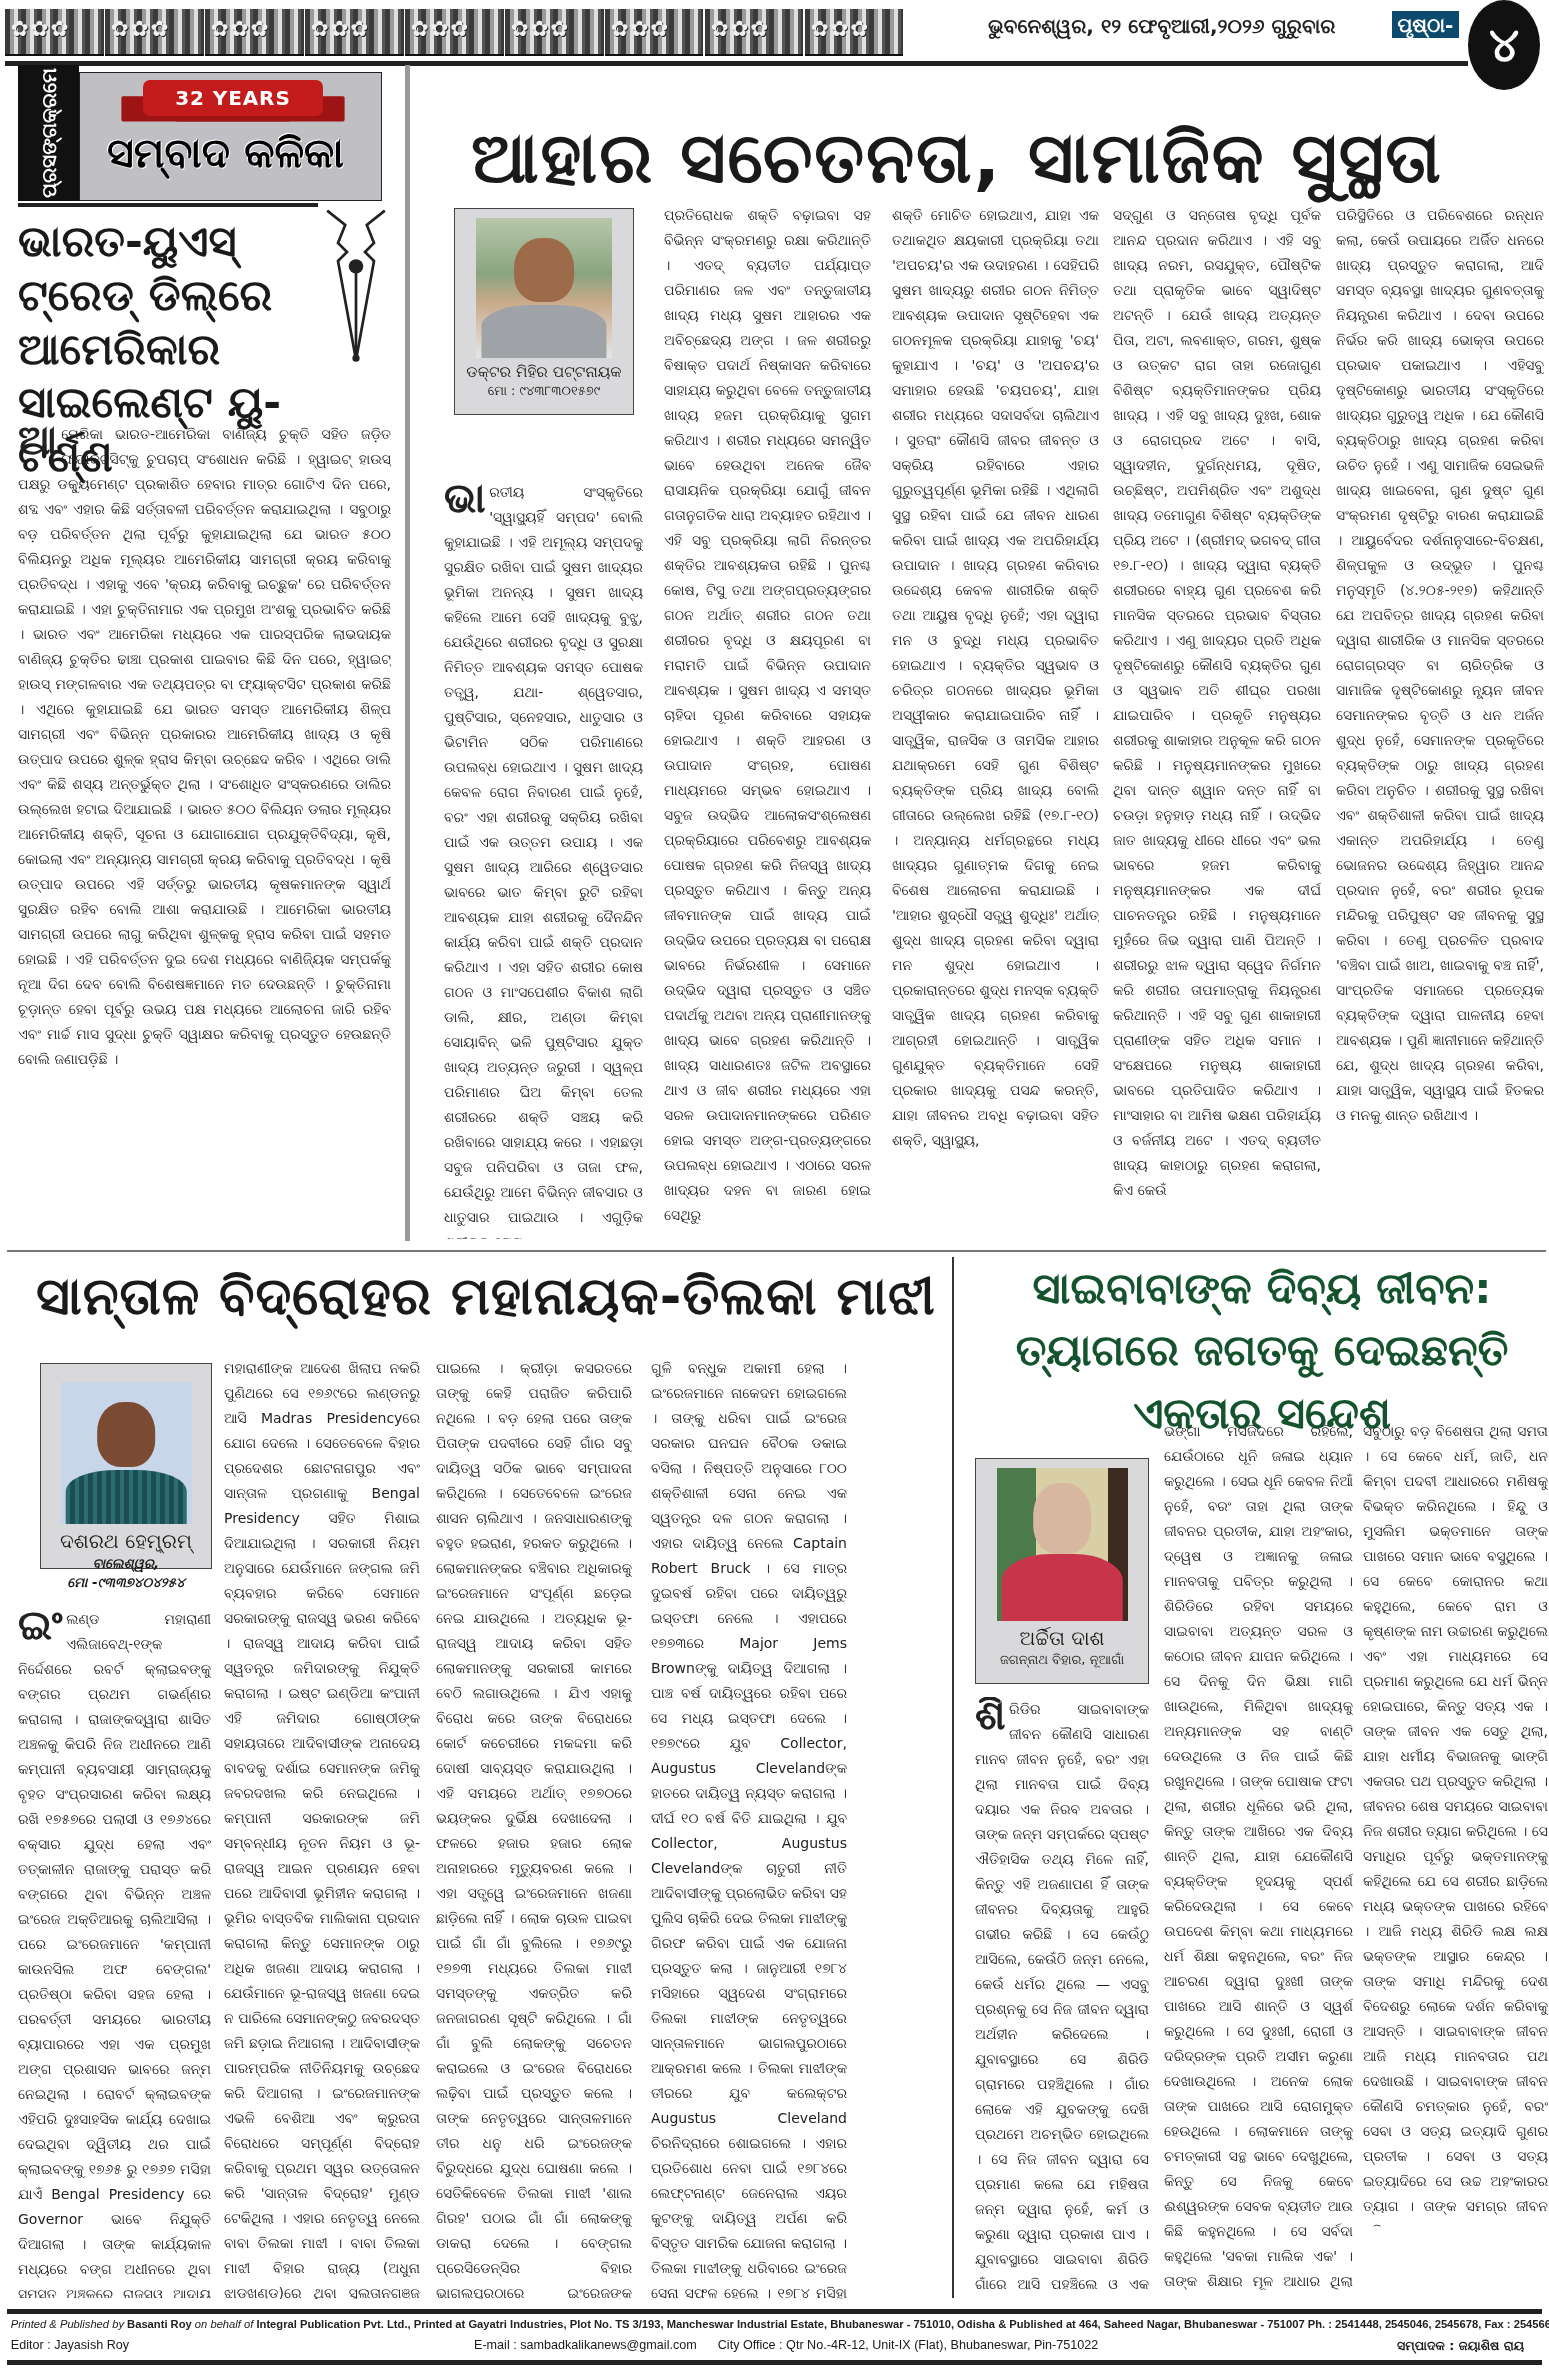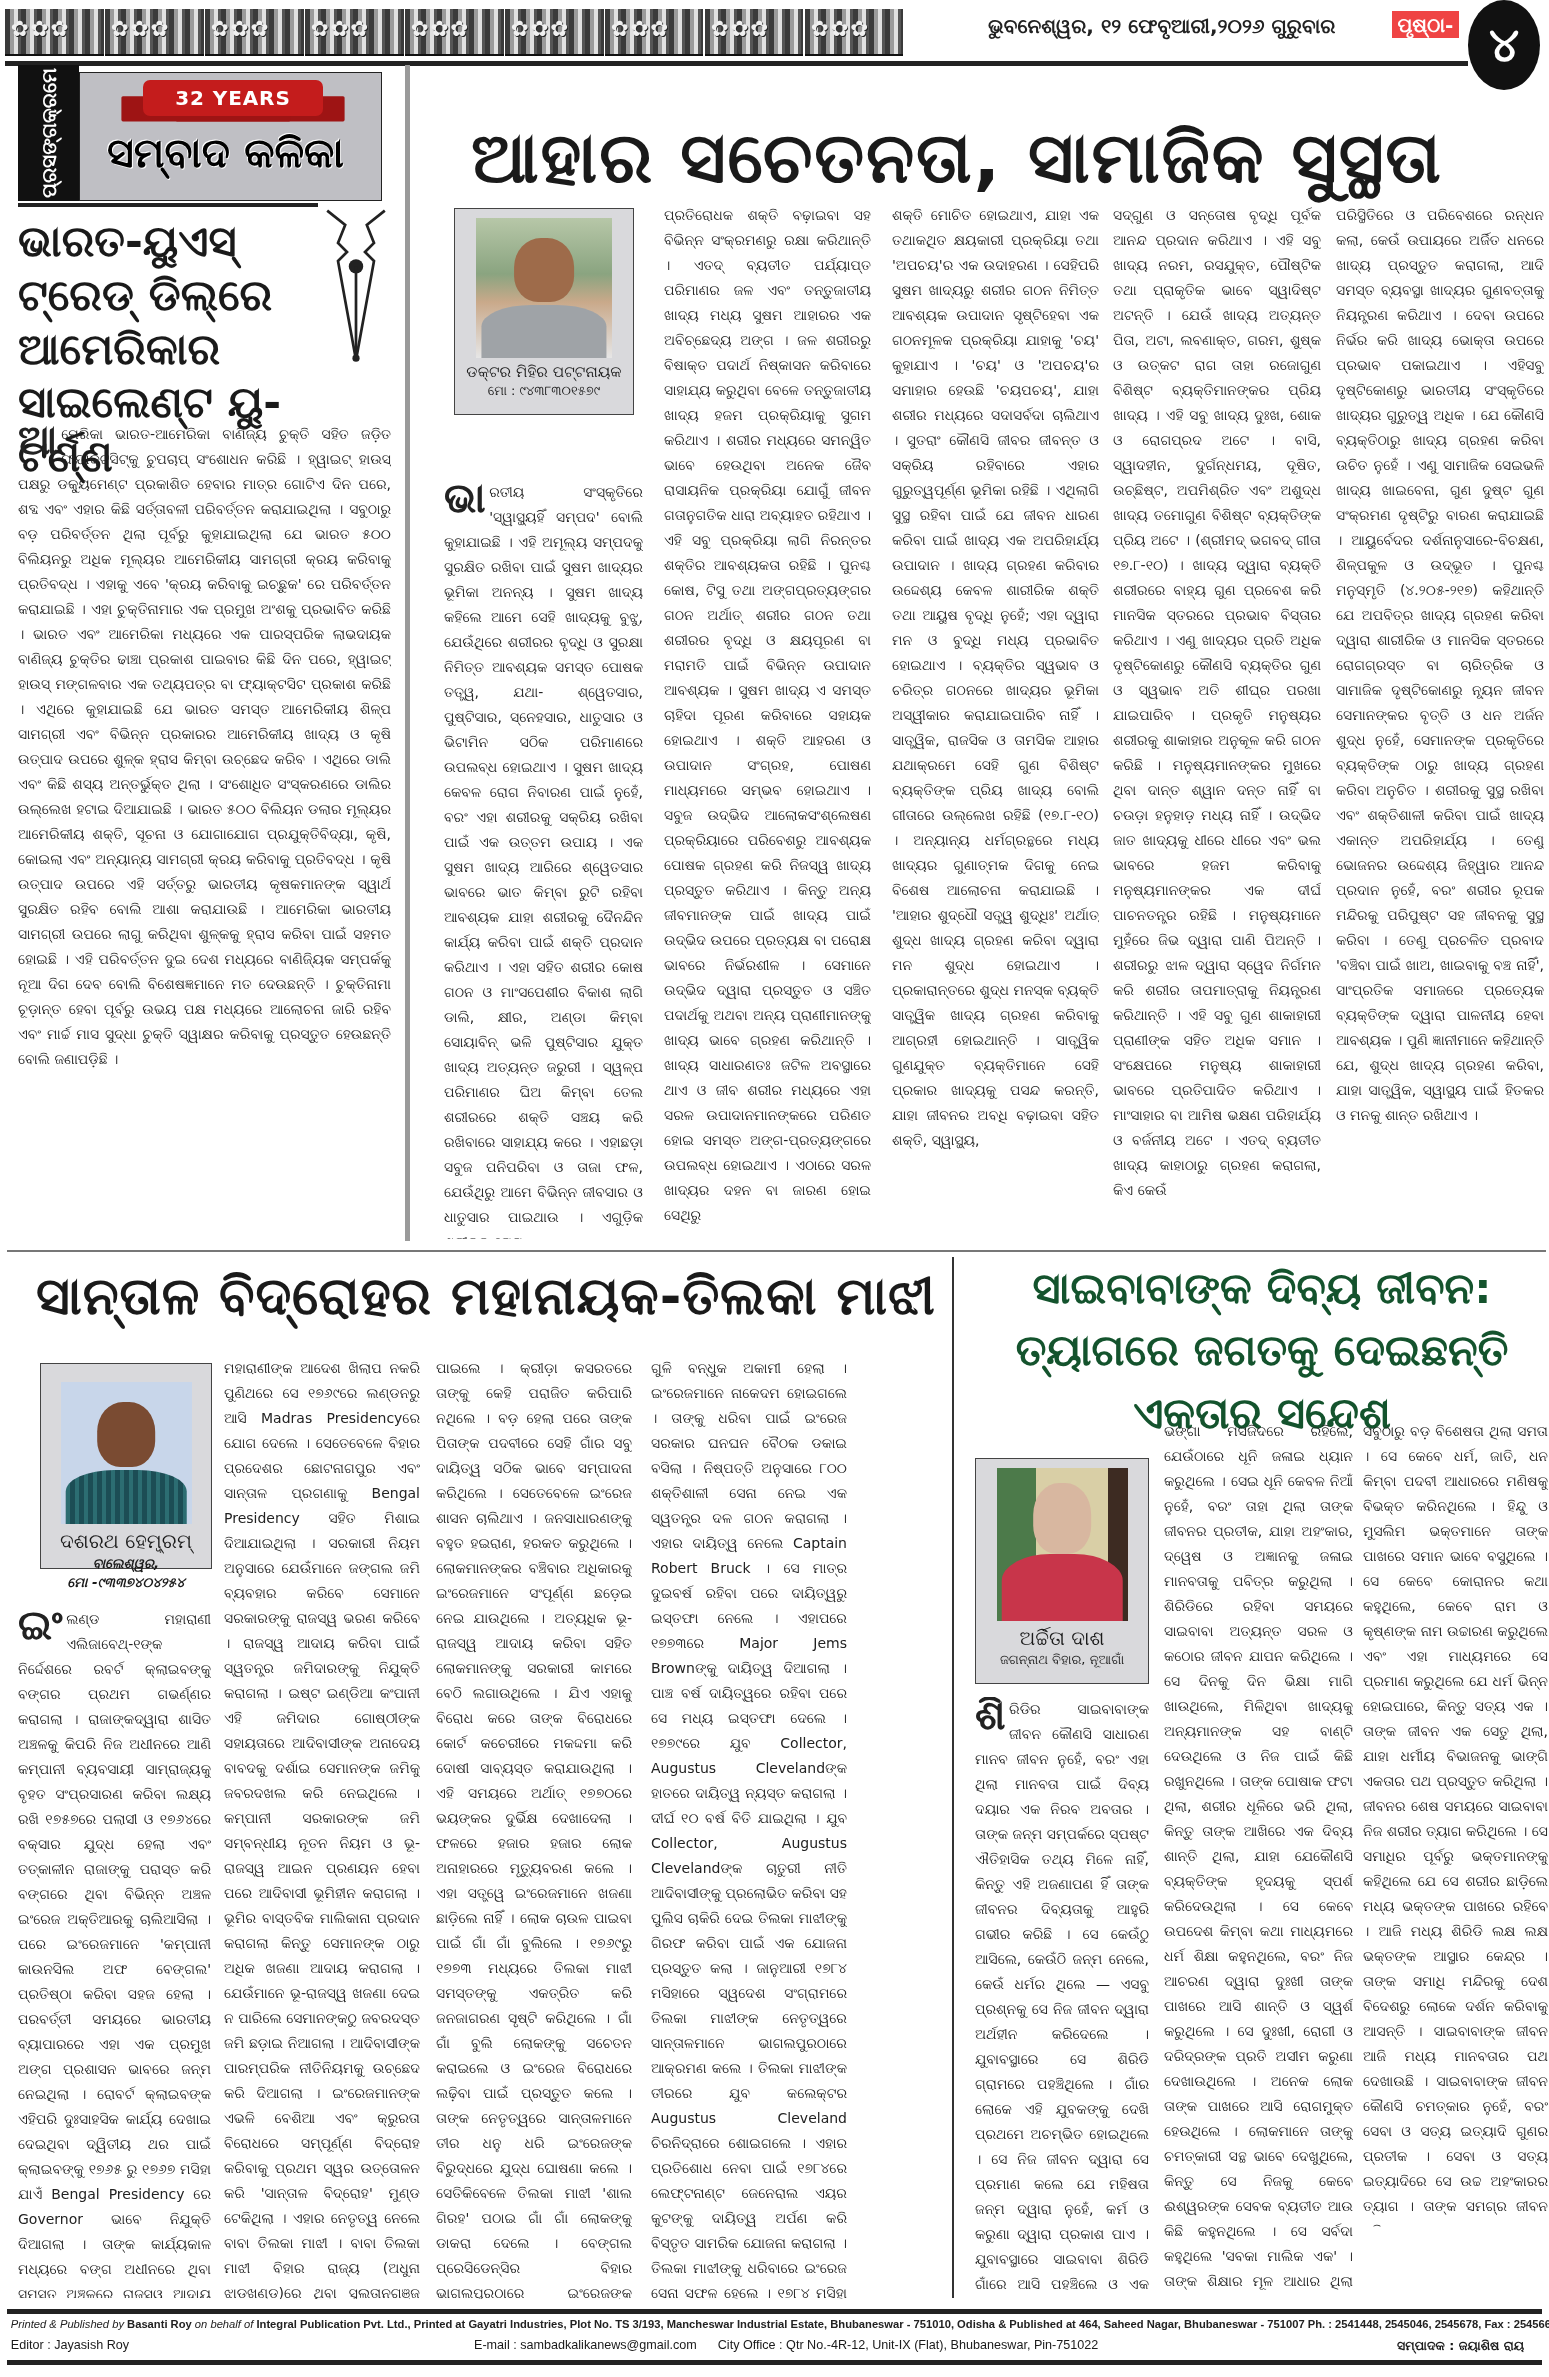--- a/index.html
+++ b/index.html
@@ -3,21 +3,21 @@
 <meta charset="utf-8">
 <style>
   * { box-sizing: border-box; margin: 0; padding: 0; }
   body { width: 1550px; height: 2377px; background: #fff; font-family: "DejaVu Sans", sans-serif; color: #1a1a1a; position: relative; overflow: hidden; }
   .abs { position: absolute; }
   
   .flower-strip { left: 5.4px; top: 9px; width: 898px; height: 47px; display: flex; gap: 1.8px; }
   .flower { flex: 1; height: 47px; background: repeating-linear-gradient(90deg,#3a3a3a 0 5.4px,#9a9a9a 5.4px 9px,#e0e0e0 9px 12.6px,#555 12.6px 16px); border-bottom: 2.7px solid #111; position: relative; }
   .flower::after { content: "✿✿✿"; position: absolute; left: 5.4px; top: 7.2px; font-size: 21.5px; color: #f0f0f0; letter-spacing: 1.8px; text-shadow: 0.9px 0.9px 0 #222; }
   .dateline { left: 988px; top: 14.4px; font-size: 20px; font-weight: bold; color: #222; }
-  .page-tag { left: 1392px; top: 10.8px; background: #ef4444; color: #fff; font-size: 20px; font-weight: bold; padding: 1.8px 5.4px; }
+  .page-tag { left: 1392px; top: 10.8px; background: #0c4a6e; color: #fff; font-size: 20px; font-weight: bold; padding: 1.8px 5.4px; }
   .page-num { left: 1468px; top: 0; width: 72px; height: 90px; background: #111; border-radius: 50%; color: #fff; font-size: 47px; font-weight: bold; display: flex; align-items: center; justify-content: center; }
   .rule-top { left: 5.4px; top: 61px; width: 1463px; height: 4.5px; background: #222; }
 
   
   .section-tab { left: 18px; top: 65px; width: 61px; height: 136px; background: #111; color: #fff; writing-mode: vertical-rl; transform: rotate(180deg); font-size: 20px; font-weight: bold; display: flex; align-items: center; justify-content: center; }
   .logo-box { left: 79px; top: 72px; width: 303px; height: 129px; background: #bfbfc4; border: 1.8px solid #222; }
   .ribbon { position: absolute; left: 63px; top: 7.2px; width: 180px; height: 36px; background: #c41c1c; color: #fff; font-weight: bold; font-size: 20px; display: flex; align-items: center; justify-content: center; border-radius: 7px; letter-spacing: 0.9px; box-shadow: -27px 10.8px 0 -5.4px #9e1414, 27px 10.8px 0 -5.4px #9e1414; }
   .logo-text { position: absolute; left: 27px; top: 56px; font-size: 41px; font-weight: bold; font-family: "DejaVu Serif", serif; color: #000; text-shadow: 0.9px 0.9px 0 #fff, -0.9px -0.9px 0 #fff; }
   .logo-underline { left: 18px; top: 203px; width: 300px; height: 3.6px; background: #222; }
   .vrule-left { left: 405px; top: 65px; width: 5.4px; height: 1176px; background: #9a9a9a; }

